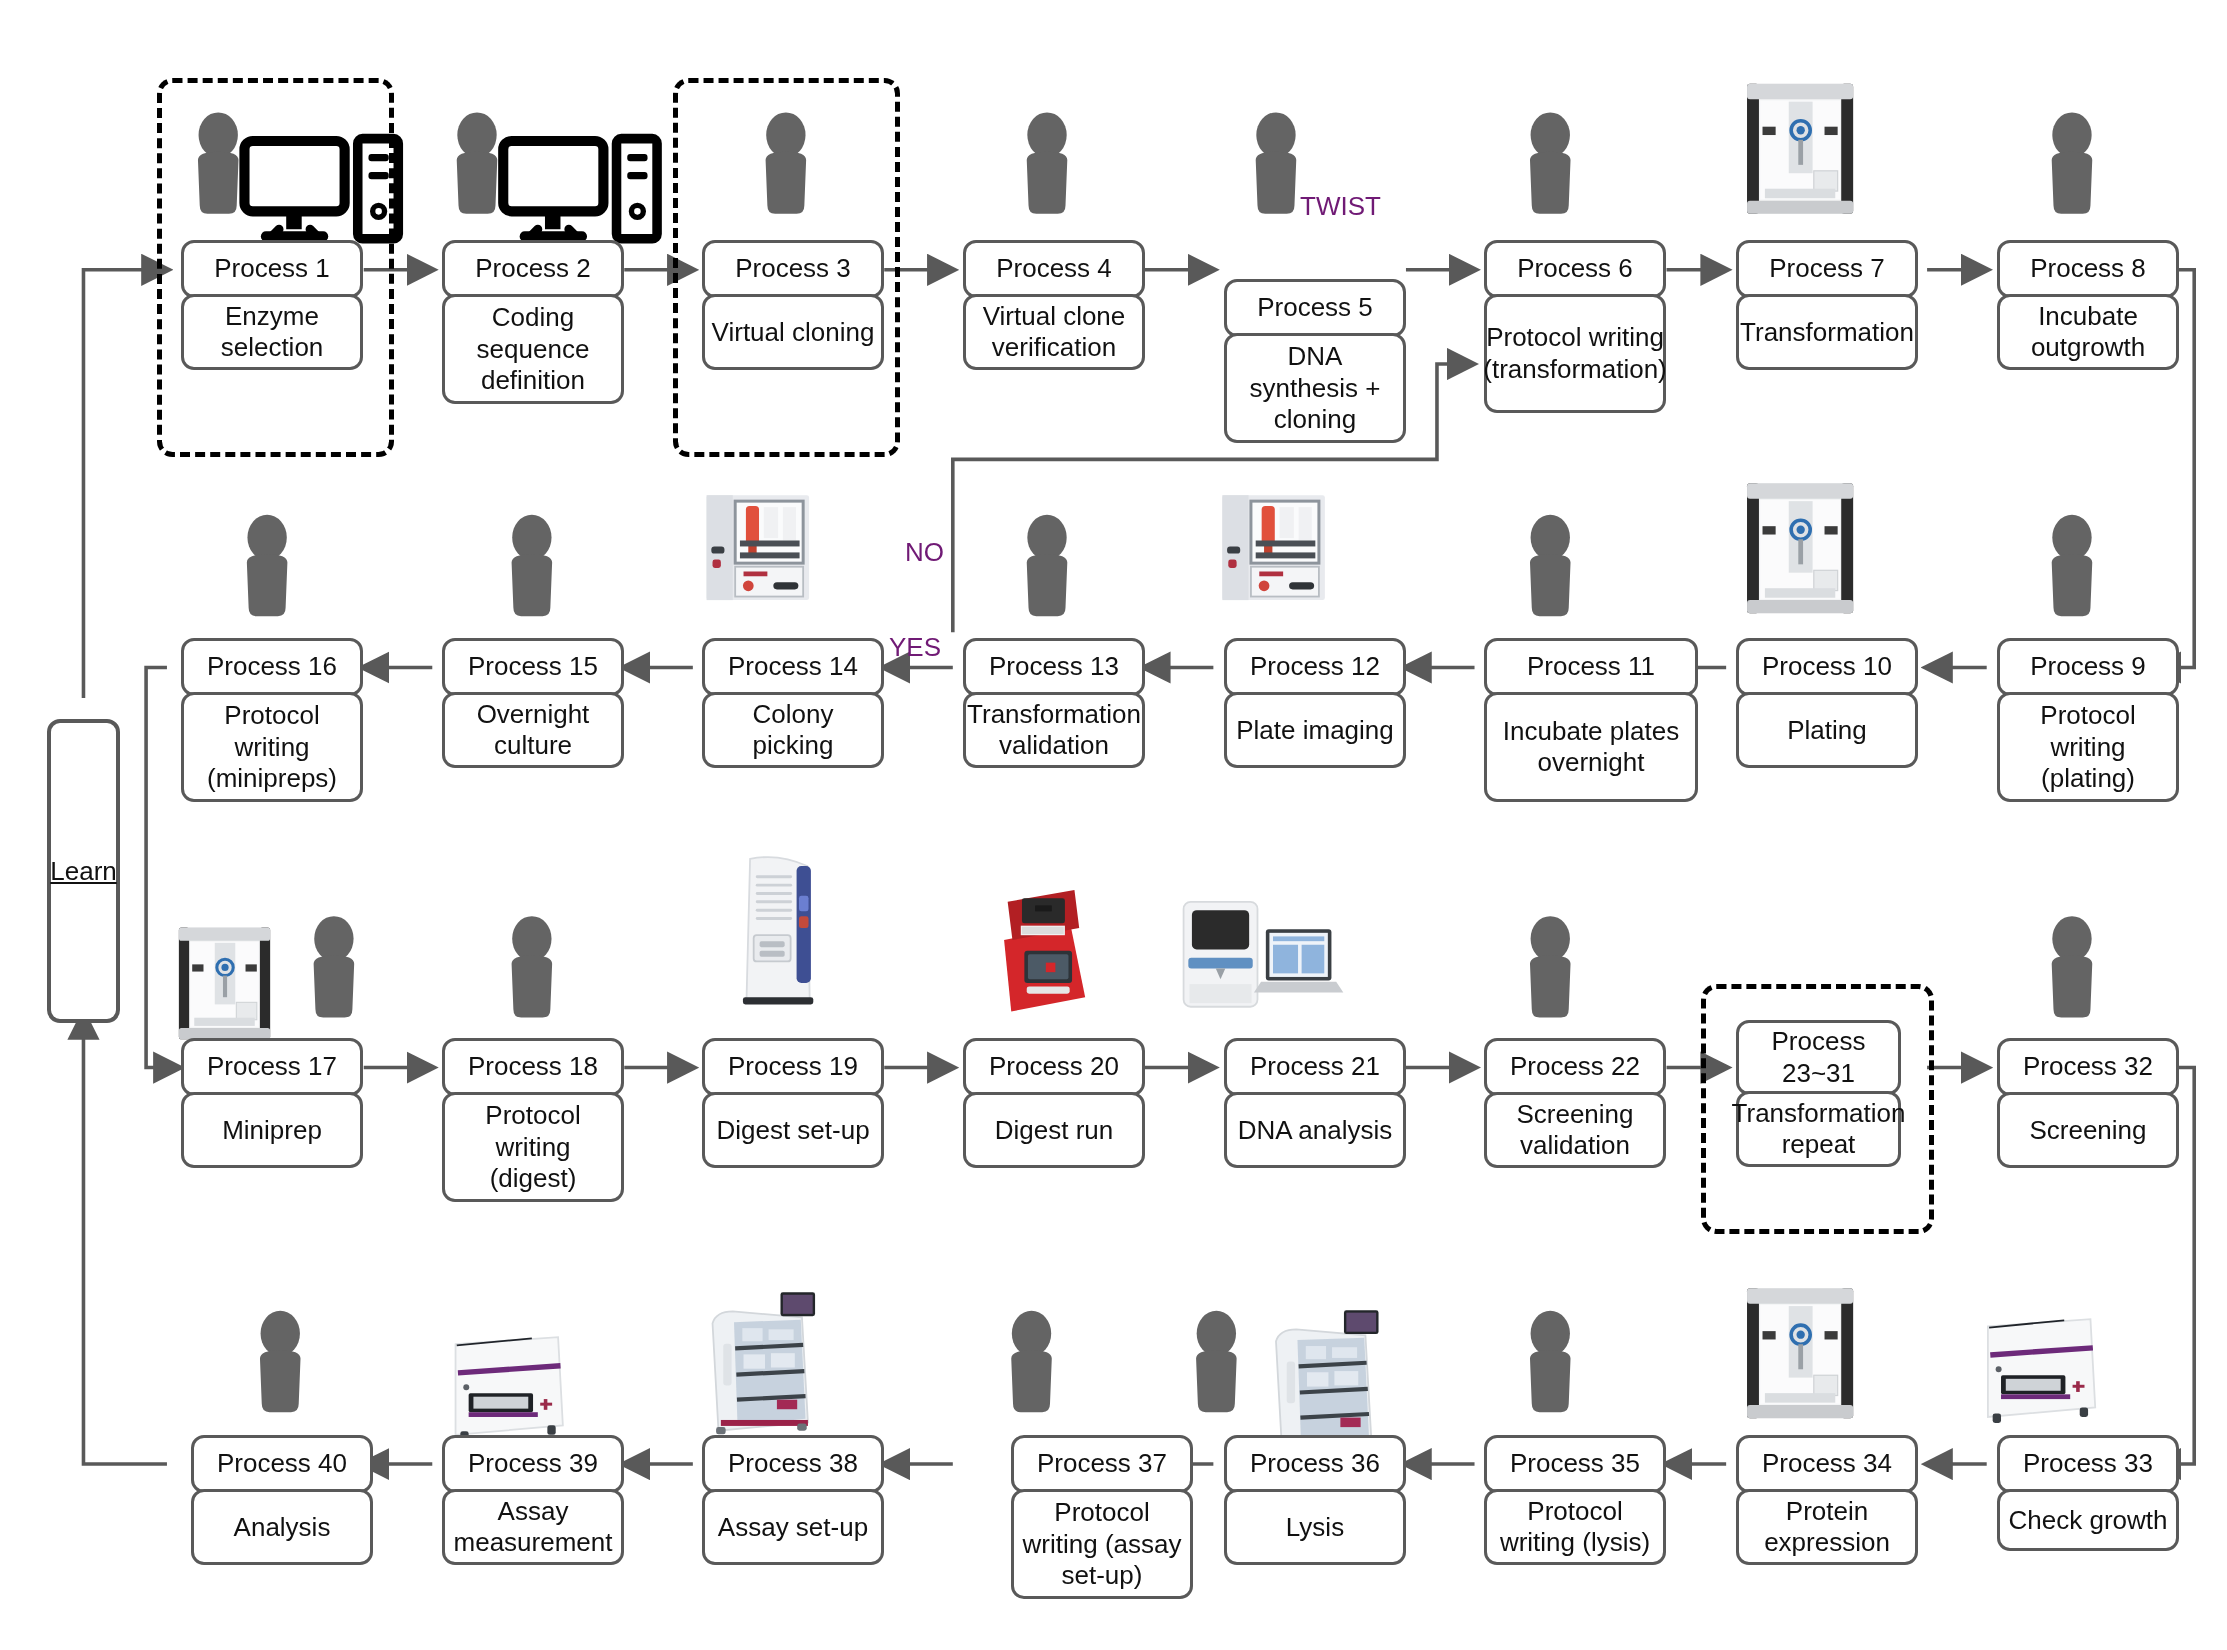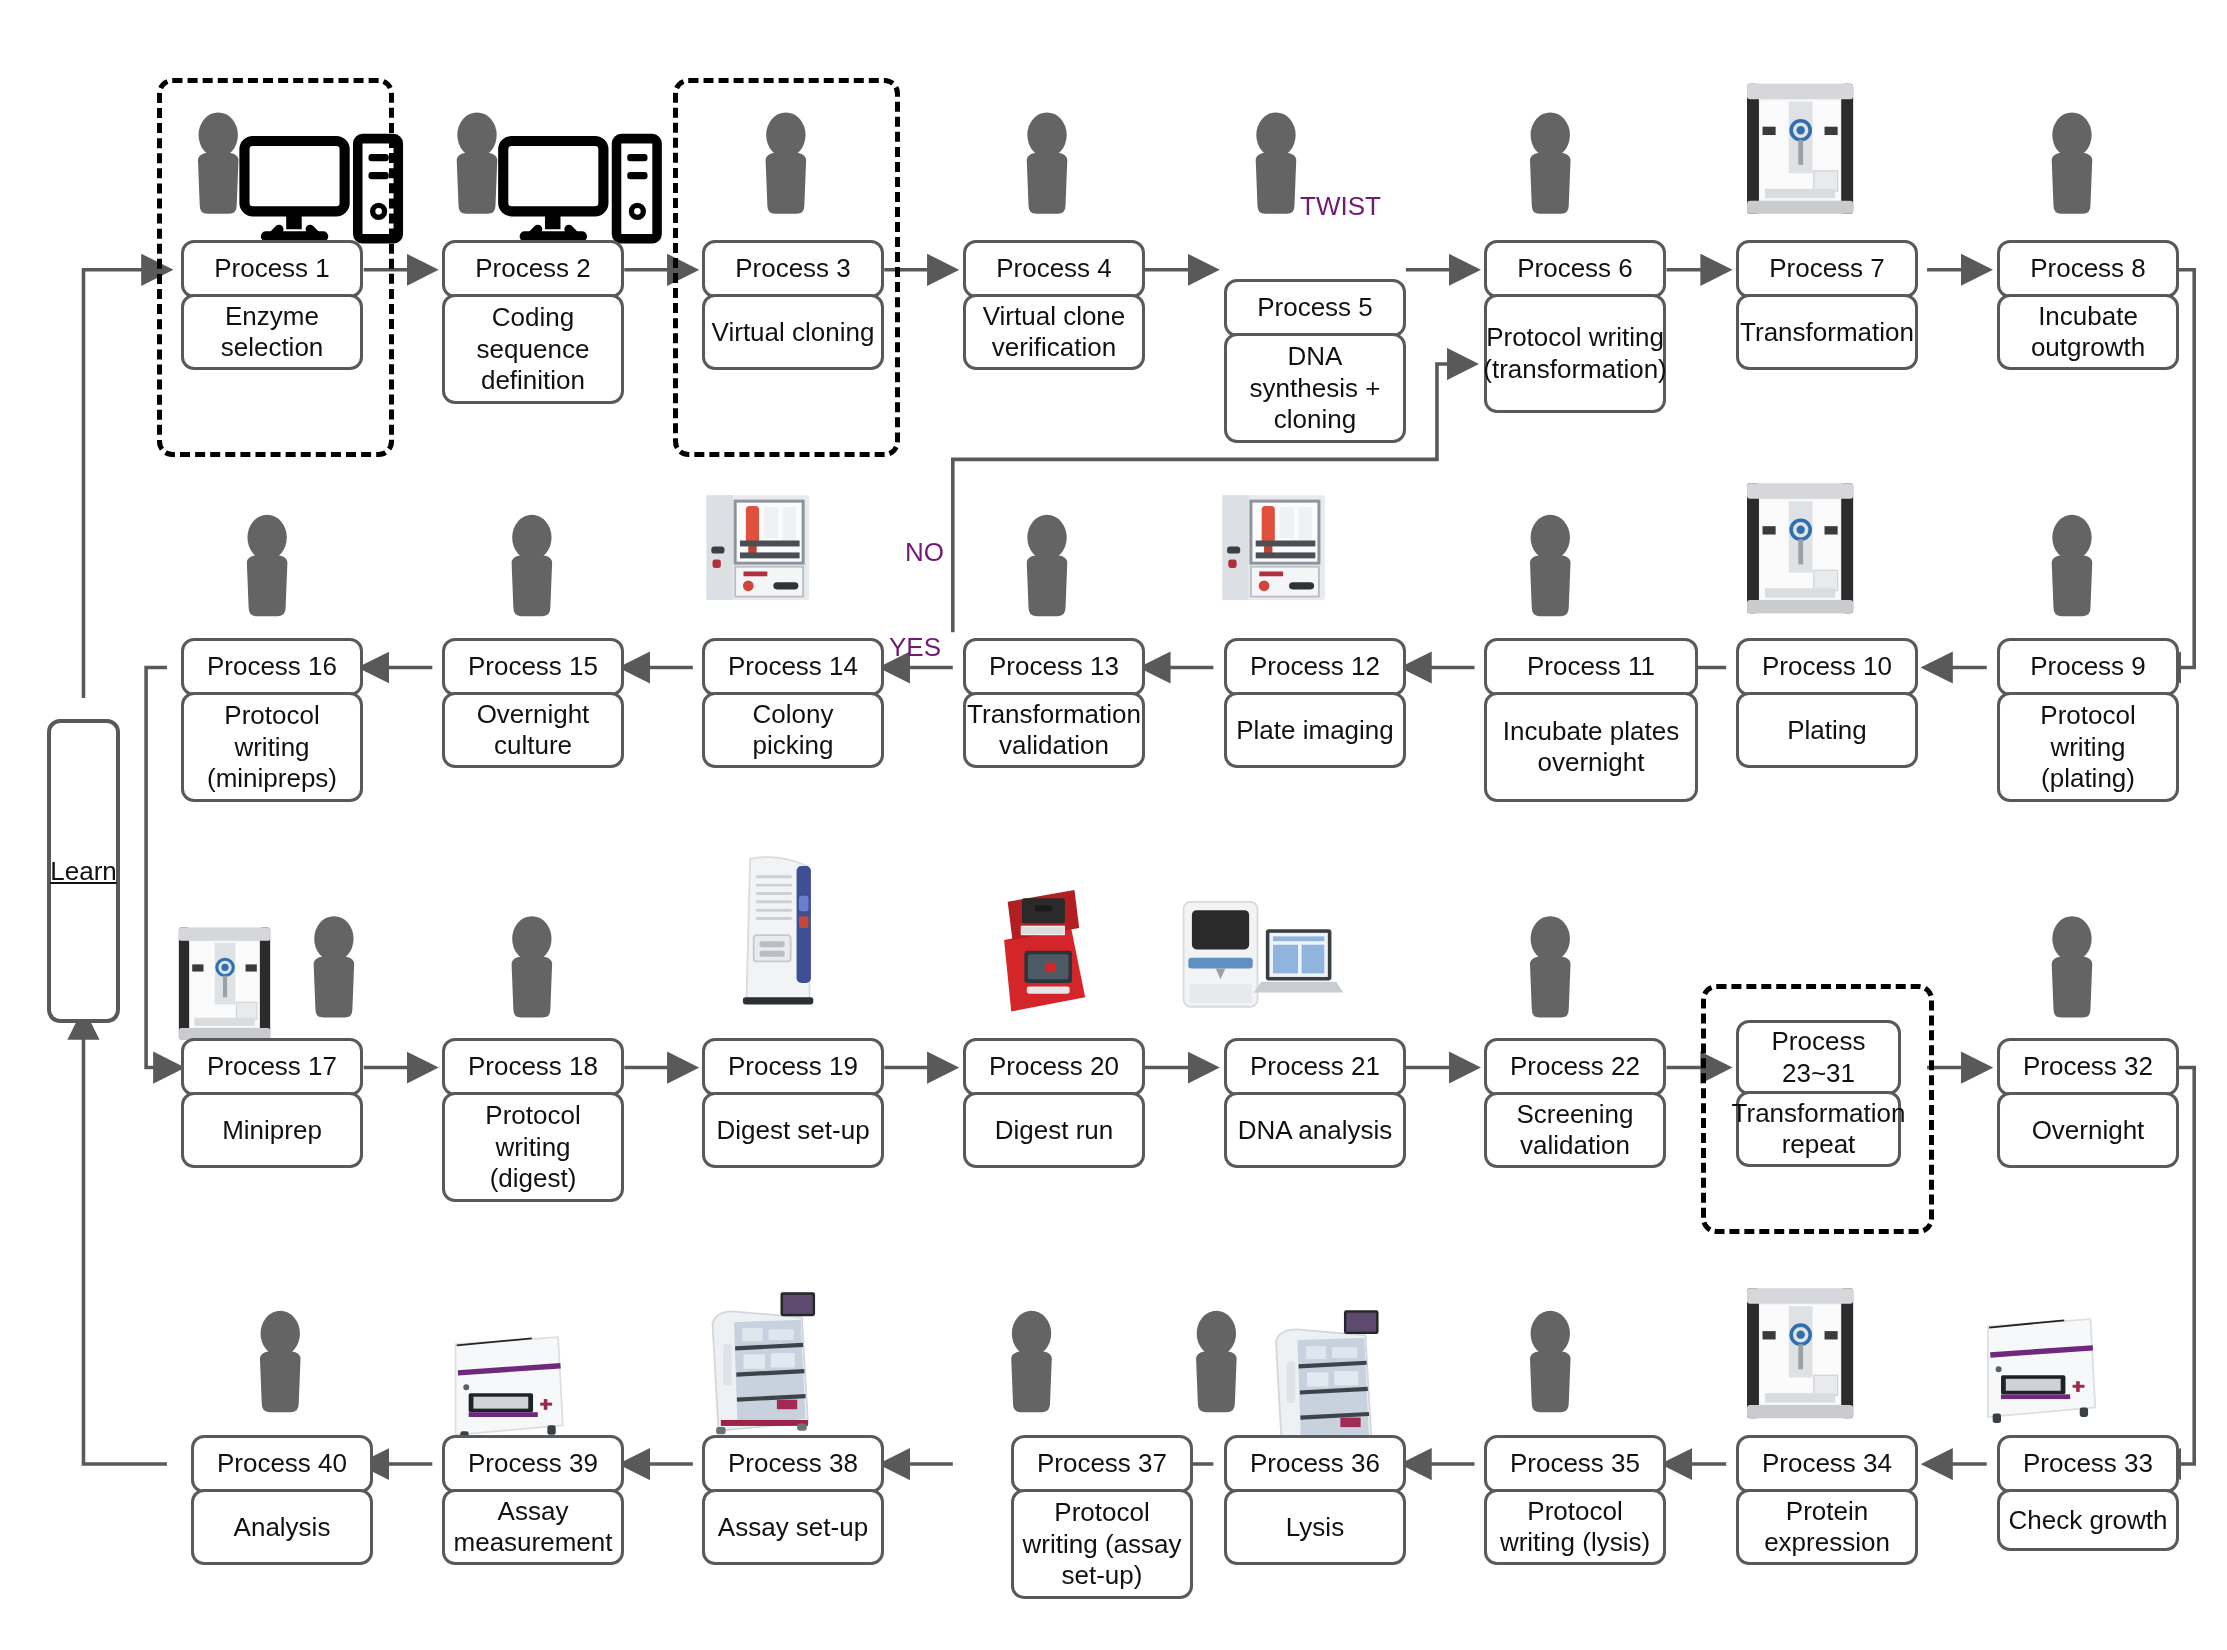--- a/index.html
+++ b/index.html
@@ -413,21 +413,21 @@
   <div class="node" style="left:1484px;top:1038px;width:182px;">
     <div class="cell top">Process 22</div>
     <div class="cell bot" style="height:76px;">Screening validation</div>
   </div>
   <div class="node" style="left:1736px;top:1020px;width:165px;">
     <div class="cell top" style="height:75px;">Process 23~31</div>
     <div class="cell bot" style="height:76px;">Transformation repeat</div>
   </div>
   <div class="node" style="left:1997px;top:1038px;width:182px;">
     <div class="cell top">Process 32</div>
-    <div class="cell bot" style="height:76px;">Overnight</div>
+    <div class="cell bot" style="height:76px;">Screening</div>
   </div>
 
   <div class="node" style="left:1997px;top:1435px;width:182px;">
     <div class="cell top">Process 33</div>
     <div class="cell bot" style="height:62px;">Check growth</div>
   </div>
   <div class="node" style="left:1736px;top:1435px;width:182px;">
     <div class="cell top">Process 34</div>
     <div class="cell bot" style="height:76px;">Protein expression</div>
   </div>

